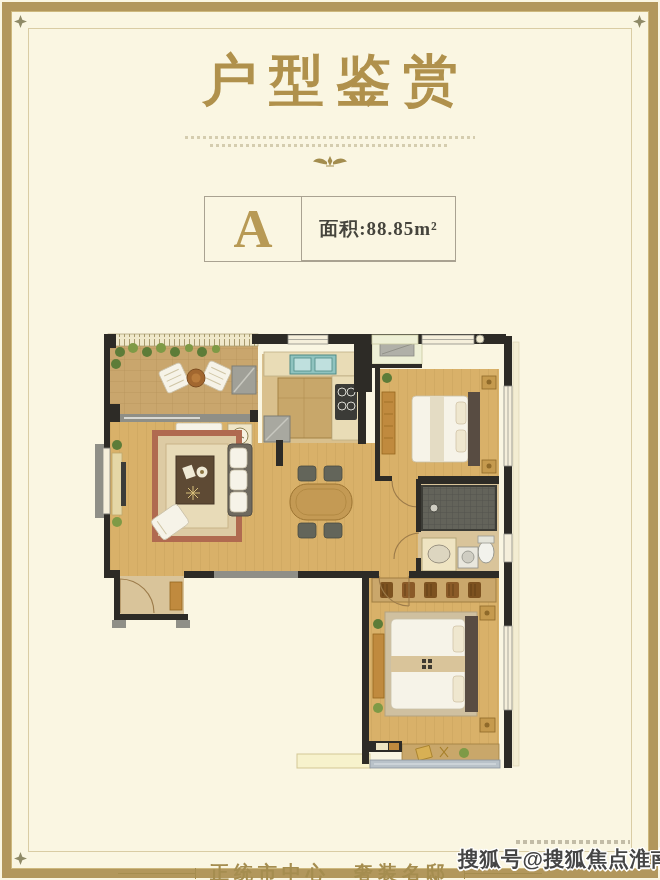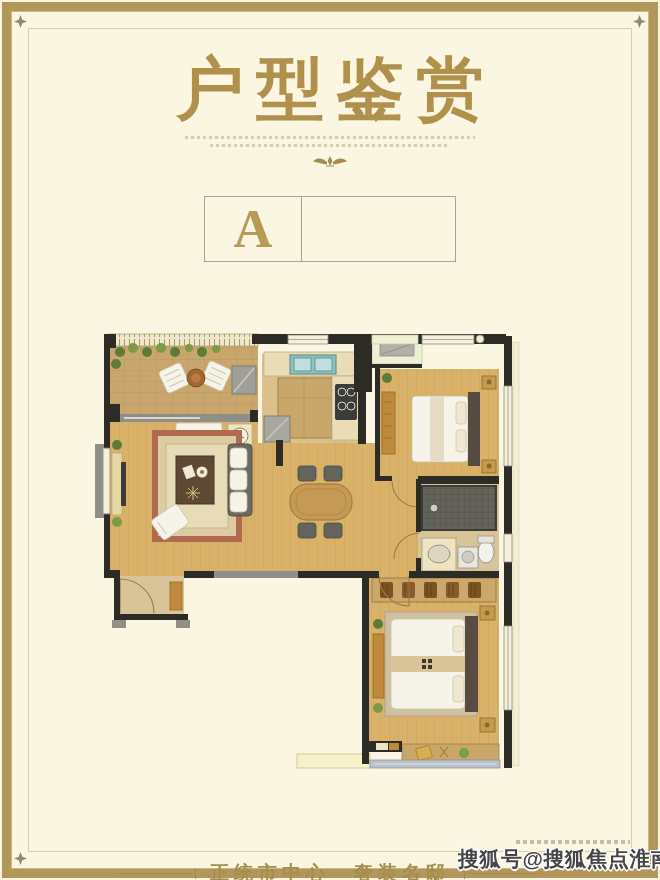--- a/index.html
+++ b/index.html
@@ -11,21 +11,21 @@
   .frame-outer{position:absolute;inset:2px;border:9px solid var(--frame,#b2975c);
     box-shadow:inset 0 0 0 1px #cdb87e;pointer-events:none;}
   .frame-inner{position:absolute;inset:28px;border:1px solid var(--hairline,#d9cca4);pointer-events:none;}
   .corner{position:absolute;width:13px;height:13px;color:#8f8a67;}
   .corner svg{display:block;width:100%;height:100%;}
   .corner.tl{left:14px;top:15px;} .corner.tr{right:14px;top:15px;}
   .corner.bl{left:14px;bottom:15px;} .corner.br{right:14px;bottom:15px;}
 
   .page-title{
     position:absolute;top:44px;left:0;width:100%;margin:0;
-    text-align:center;font-size:68px;font-weight:bold;
+    text-align:center;font-size:55px;font-weight:bold;
     color:var(--titleGold,#b0914c);letter-spacing:12px;text-indent:12px;
   }
   .micro-lines{position:absolute;top:136px;left:50%;transform:translateX(-50%);width:290px;}
   .micro-lines .ml{height:3px;margin:0 auto 5px auto;opacity:.55;
     background:repeating-linear-gradient(90deg,#b6ab85 0 3px,transparent 3px 6px);}
   .micro-lines .ml.l2{width:240px;}
   .wing-orn{position:absolute;top:155px;left:50%;transform:translateX(-50%);color:#a38d4e;}
 
   .unit-card{
     position:absolute;top:196px;left:50%;transform:translateX(-50%);
@@ -117,20 +117,21 @@
     <path d="M18 1 L20.4 6 L18 11 L15.6 6 Z" fill="currentColor"></path>
     <path d="M15 7 C10 2.5 4.5 2.5 1 6.5 C6 7.5 10.5 9 15 9.5 Z" fill="currentColor"></path>
     <path d="M21 7 C26 2.5 31.5 2.5 35 6.5 C30 7.5 25.5 9 21 9.5 Z" fill="currentColor"></path>
     <path d="M14 11 H22" stroke="currentColor" stroke-width="1"></path>
   </svg>
 </span>
 
 <div class="unit-card">
   <div class="unit-letter">A</div>
   <div class="unit-rows">
+    <div class="unit-row top">面积:88.85m²</div>
   </div>
 </div>
 
 <svg class="plan" viewBox="0 0 430 450">
   <defs>
     <pattern id="planks" width="9" height="9" patternUnits="userSpaceOnUse">
       <rect width="9" height="9" fill="#d9b169"></rect>
       <path d="M0 0V9" stroke="#c49b55" stroke-width="1" opacity=".7"></path>
     </pattern>
     <pattern id="tiles" width="16" height="11" patternUnits="userSpaceOnUse">

